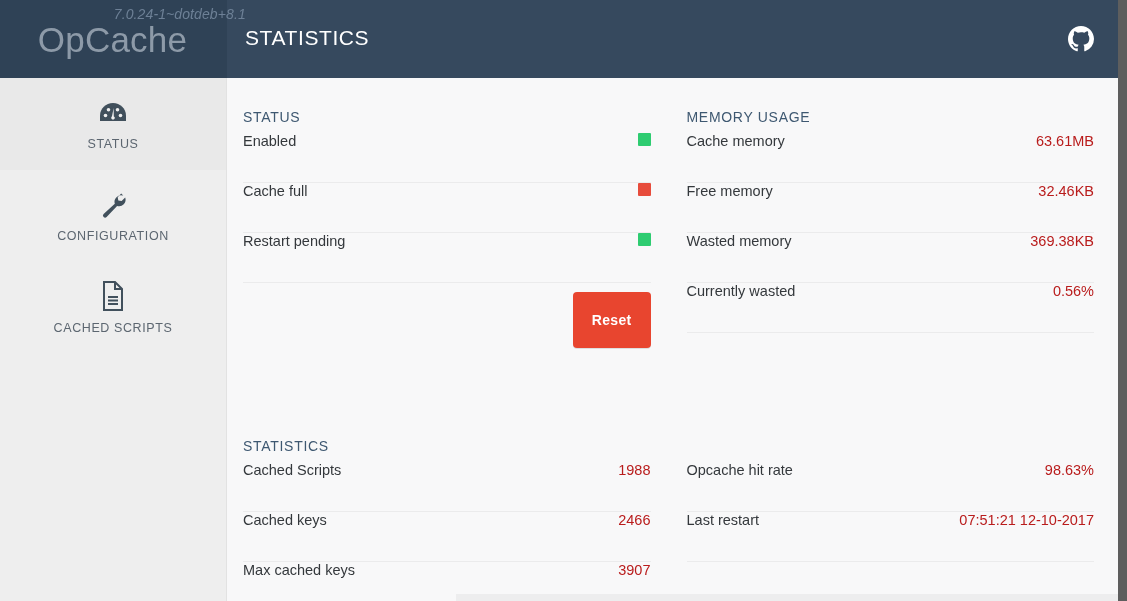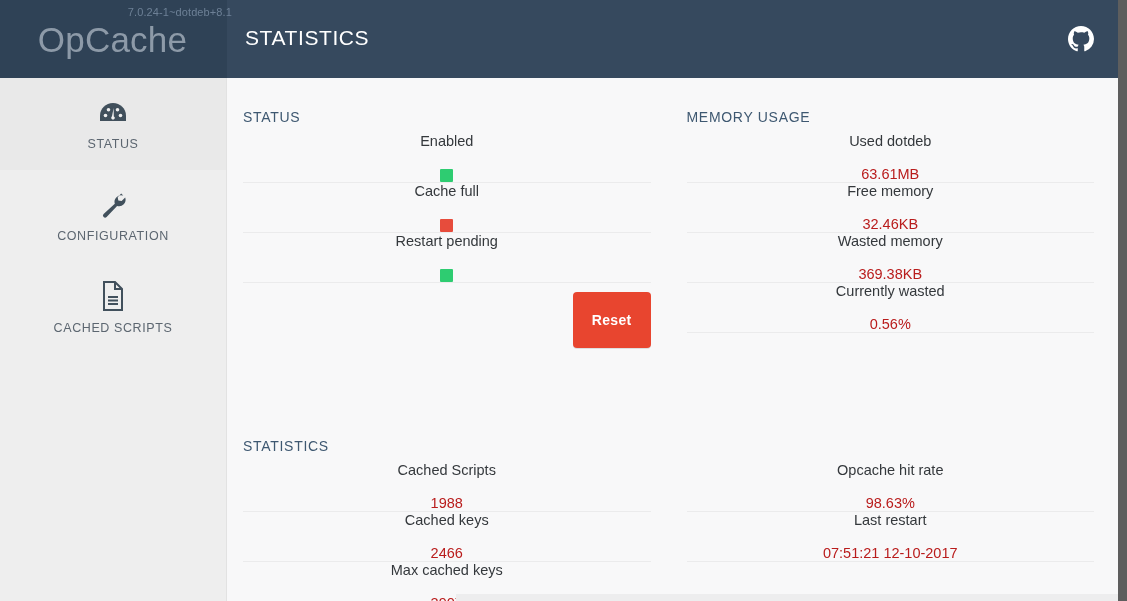--- a/index.html
+++ b/index.html
@@ -50,25 +50,26 @@
     font-size: 35px;
     color: #8d9aa8;
     font-weight: 400;
     letter-spacing: 0.2px;
     line-height: 1;
   }
 
   .brand-version {
     position: absolute;
     top: -16px;
-    left: 90px;
+    left: 76px;
     white-space: nowrap;
-    font-size: 11px;
+    font-size: 14px;
     color: #6d8096;
     letter-spacing: 0.1px;
+    font-style: italic;
   }
 
   .header-main {
     flex: 1 1 auto;
     display: flex;
     align-items: center;
     justify-content: space-between;
     padding: 0 22px 0 18px;
   }
 
@@ -154,26 +155,24 @@
     letter-spacing: 0.7px;
     text-transform: uppercase;
     padding: 23px 0 0 0;
     height: 55px;
     line-height: 32px;
   }
 
   .row {
     height: 50px;
     display: flex;
-    align-items: center;
     justify-content: space-between;
     border-bottom: 1px solid #ebebec;
     font-size: 14.5px;
     color: #33373b;
-    flex-direction: column;
   }
   .row .label { color: #34383c; }
   .row .value { color: #b91c1c; }
 
   .chip {
     width: 13px;
     height: 13px;
     display: inline-block;
     border-radius: 1px;
   }
@@ -311,21 +310,21 @@
 
         <div class="actions">
           <button class="btn-reset">Reset</button>
         </div>
       </div>
 
       <div class="col">
         <div class="section-title">MEMORY USAGE</div>
 
         <div class="row">
-          <span class="label">Used dotdeb</span>
+          <span class="label">Cache memory</span>
           <span class="value">63.61MB</span>
         </div>
         <div class="row">
           <span class="label">Free memory</span>
           <span class="value">32.46KB</span>
         </div>
         <div class="row">
           <span class="label">Wasted memory</span>
           <span class="value">369.38KB</span>
         </div>

